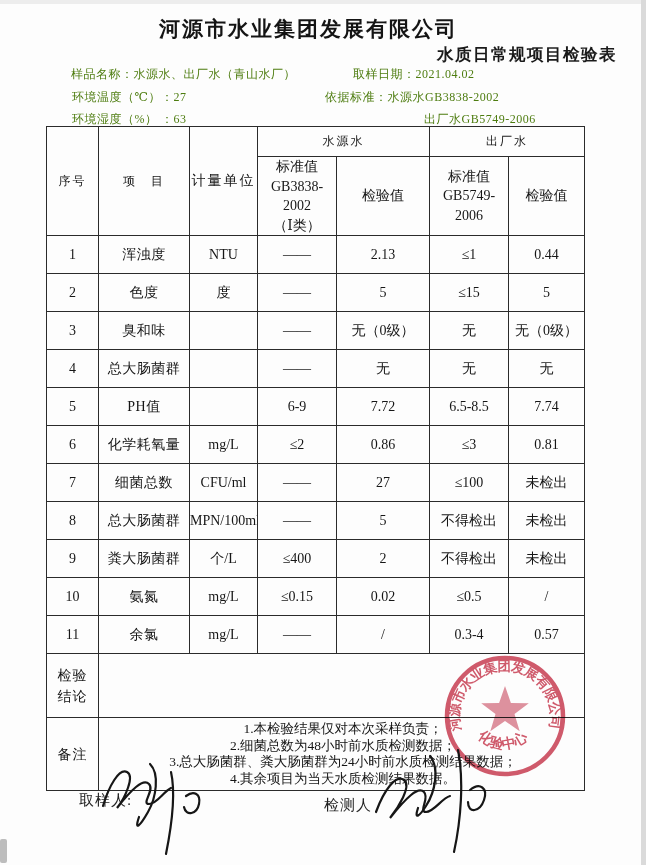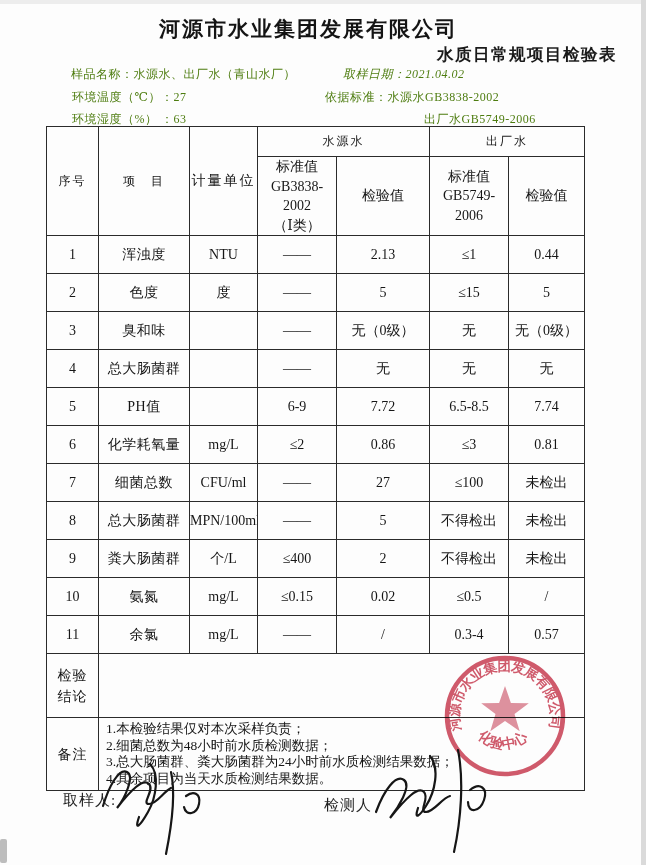--- a/index.html
+++ b/index.html
@@ -19,21 +19,21 @@
     position:absolute; top:15px; left:0; width:617px; text-align:center;
     font-family:"Liberation Sans","DejaVu Sans",sans-serif;
     font-weight:700; font-size:21px; letter-spacing:2px; color:#141414;
   }
   .form-title {
     position:absolute; top:44px; left:0; width:617px; text-align:right;
     font-weight:700; font-size:16.5px; letter-spacing:1.5px; color:#1a1a1a;
   }
   .meta-line { position:absolute; font-size:12px; white-space:nowrap; letter-spacing:.5px; color:#4d7c0f; }
   #meta-sample   { left:71px;  top:66px; }
-  #meta-date     { left:343px; top:66px;font-style:italic; }
+  #meta-date     { left:353px; top:66px; }
   #meta-temp     { left:72px;  top:89px; }
   #meta-standard { left:325px; top:89px; }
   #meta-humidity { left:72px;  top:111px; }
   #meta-standard2{ left:424px; top:111px; }
 
   table.inspection {
     position:absolute; left:46px; top:126px;
     border-collapse:collapse; table-layout:fixed; width:538px;
     z-index:1; background:transparent;
   }
@@ -46,25 +46,25 @@
   tr.r-group th { height:30px; font-size:12px; letter-spacing:2px; }
   tr.r-sub   th { height:52px; }
   .small { font-size:12px; line-height:1.4; letter-spacing:0; }
   .pre { white-space:pre-line; }
   tbody.rows td { height:38px; }
   .c-item { text-align:left; padding-left:7px; letter-spacing:.5px; }
   .c-bold { font-weight:bold; }
   tr.r-concl  td { height:64px; }
   tr.r-remark td { height:70px; }
   td.side-label { font-size:14px; letter-spacing:1px; line-height:1.5; }
-  td.remarks-cell { text-align:left; padding:3px 4px 3px 7px; vertical-align:middle; }
+  td.remarks-cell { text-align:center; padding:3px 4px 3px 7px; vertical-align:middle; }
   td.remarks-cell div { font-size:13.5px; line-height:16.5px; white-space:nowrap; }
 
   .footer-label { position:absolute; font-size:15px; letter-spacing:1px; z-index:1; }
-  #sampler-label { left:63px;  top:791px; }
+  #sampler-label { left:79px;  top:791px; }
   #tester-label  { left:324px; top:796px; }
 
   .seal {
     position:absolute; left:440px; top:650px; width:140px; height:140px;
     z-index:3; opacity:.88; mix-blend-mode:multiply; pointer-events:none;
   }
   .signatures {
     position:absolute; left:0; top:0; width:646px; height:865px;
     z-index:4; pointer-events:none;
   }

